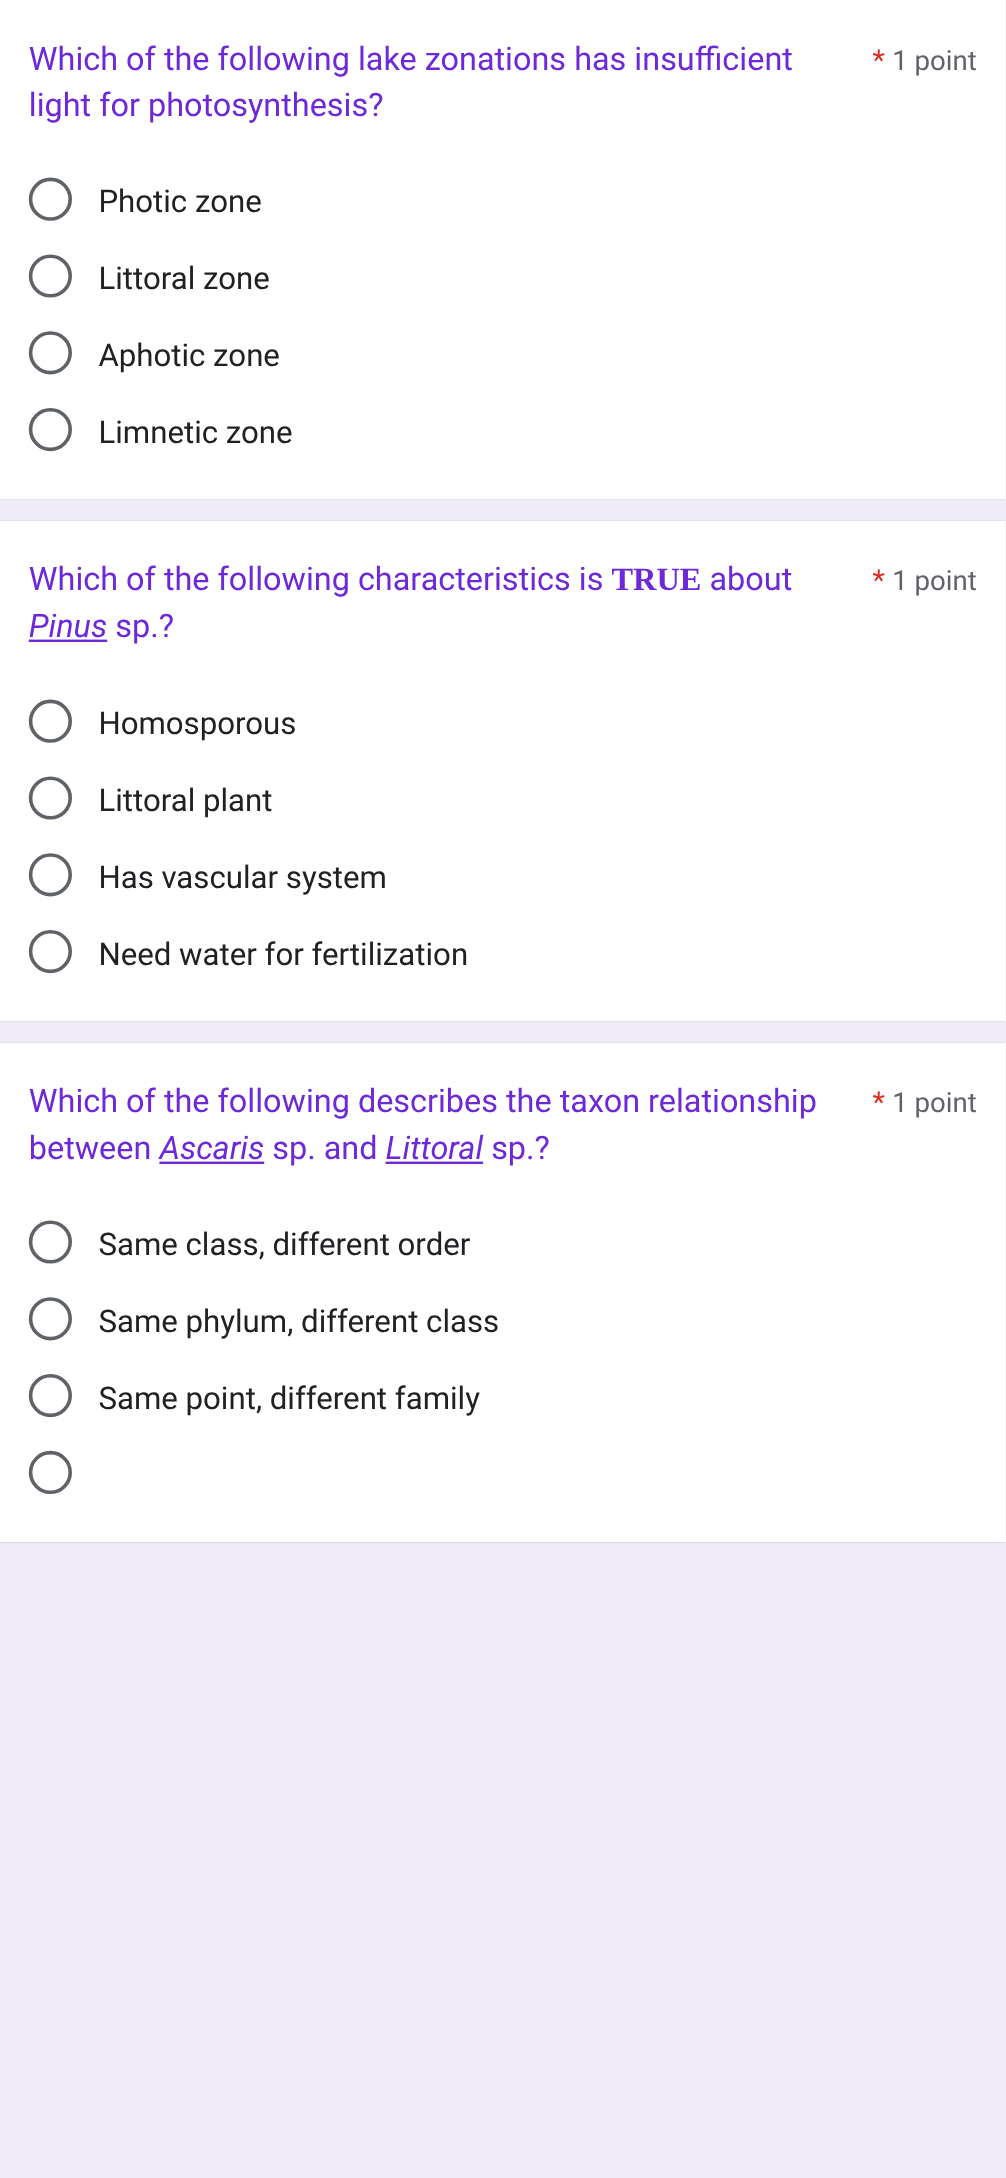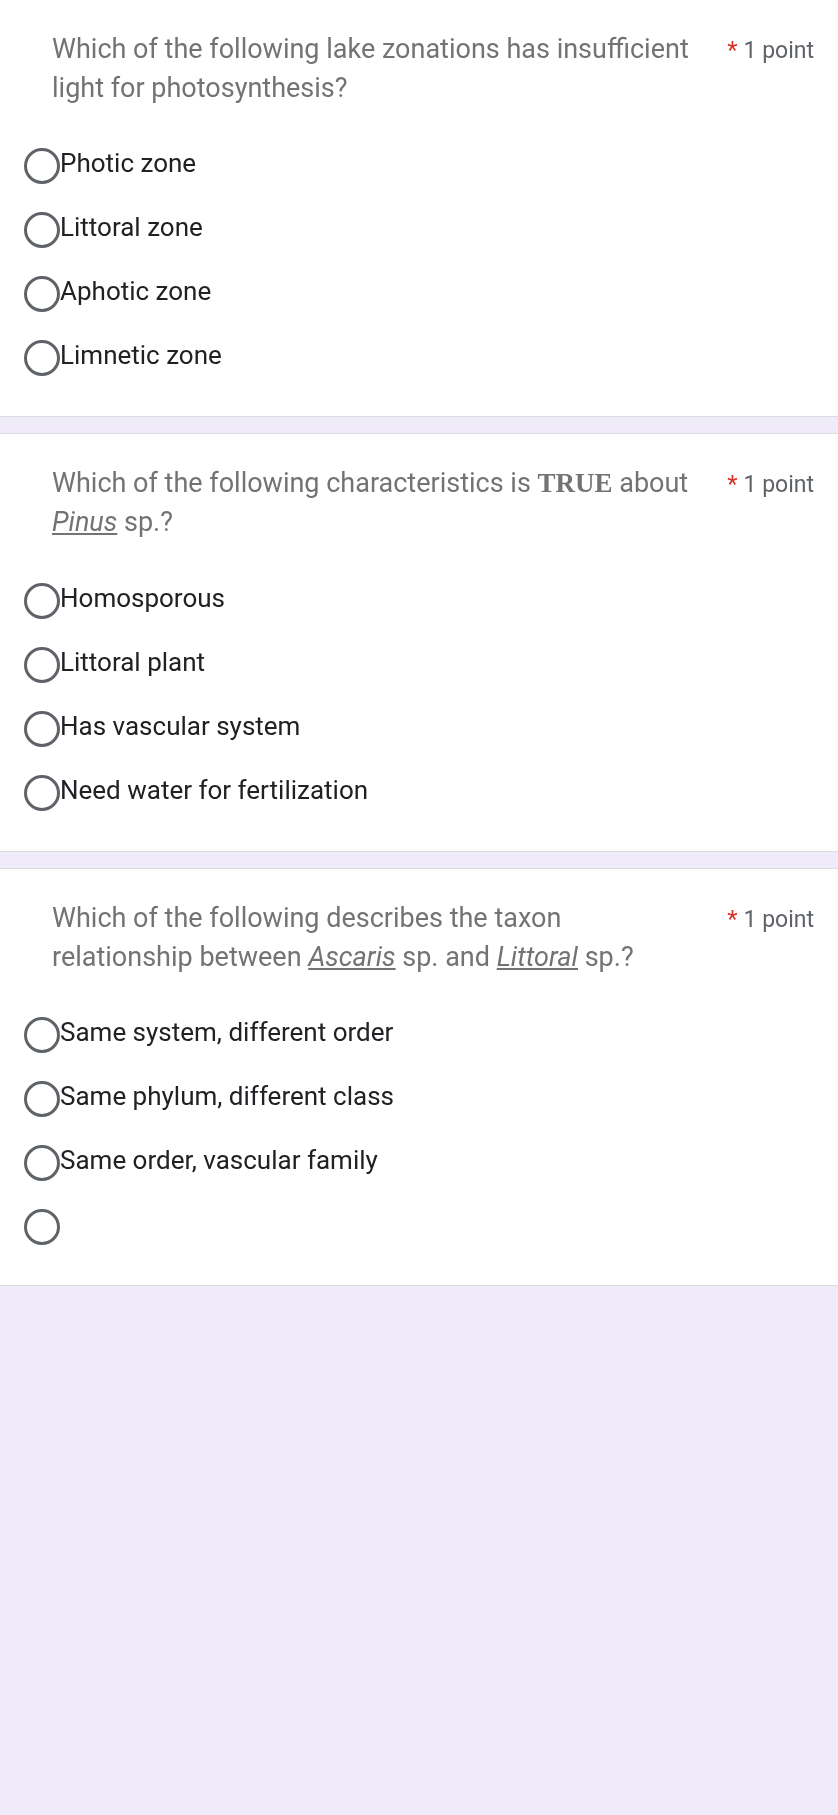--- a/index.html
+++ b/index.html
@@ -17,44 +17,44 @@
   }
   .question-card:first-child { border-top: none; }
   .question-header {
     display: flex;
     justify-content: space-between;
     align-items: flex-start;
     margin-bottom: 40px;
   }
   .question-text {
     font-size: 27px;
-    color: #737373;
+    color: #6d28d9;
     line-height: 1.45;
     flex: 1;
     padding-right: 20px;
     font-weight: 400;
-    margin-left: 28px;
   }
   .question-text b { font-weight: 700; font-family: Liberation Serif, serif; }
   .question-text i { font-style: italic; text-decoration: underline; }
   .points-wrap {
     white-space: nowrap;
     font-size: 23px;
     color: #5f6368;
     padding-top: 6px;
   }
   .asterisk {
     color: #d93025;
     font-size: 24px;
     margin-right: 6px;
   }
   .options { display: flex; flex-direction: column; gap: 28px; }
   .option {
     display: flex;
-    align-items: flex-start;
+    align-items: flex-end;
+    gap: 22px;
     cursor: pointer;
   }
   .radio-circle {
     width: 36px;
     height: 36px;
     border: 3px solid #5f6368;
     border-radius: 50%;
     flex-shrink: 0;
   }
   .option-label {
@@ -115,28 +115,28 @@
       </div>
     </div>
     <div class="question-card">
       <div class="question-header">
         <div class="question-text">Which of the following describes the taxon relationship between <i>Ascaris</i> sp. and <i>Littoral</i> sp.?</div>
         <div class="points-wrap"><span class="asterisk">*</span><span>1 point</span></div>
       </div>
       <div class="options">
         <div class="option">
           <div class="radio-circle"></div>
-          <div class="option-label">Same system, different order</div>
+          <div class="option-label">Same class, different order</div>
         </div>
         <div class="option">
           <div class="radio-circle"></div>
           <div class="option-label">Same phylum, different class</div>
         </div>
         <div class="option">
           <div class="radio-circle"></div>
-          <div class="option-label">Same order, vascular family</div>
+          <div class="option-label">Same point, different family</div>
         </div>
         <div class="option">
           <div class="radio-circle"></div>
         </div>
       </div>
     </div>
   </div>
 
 </body></html>

